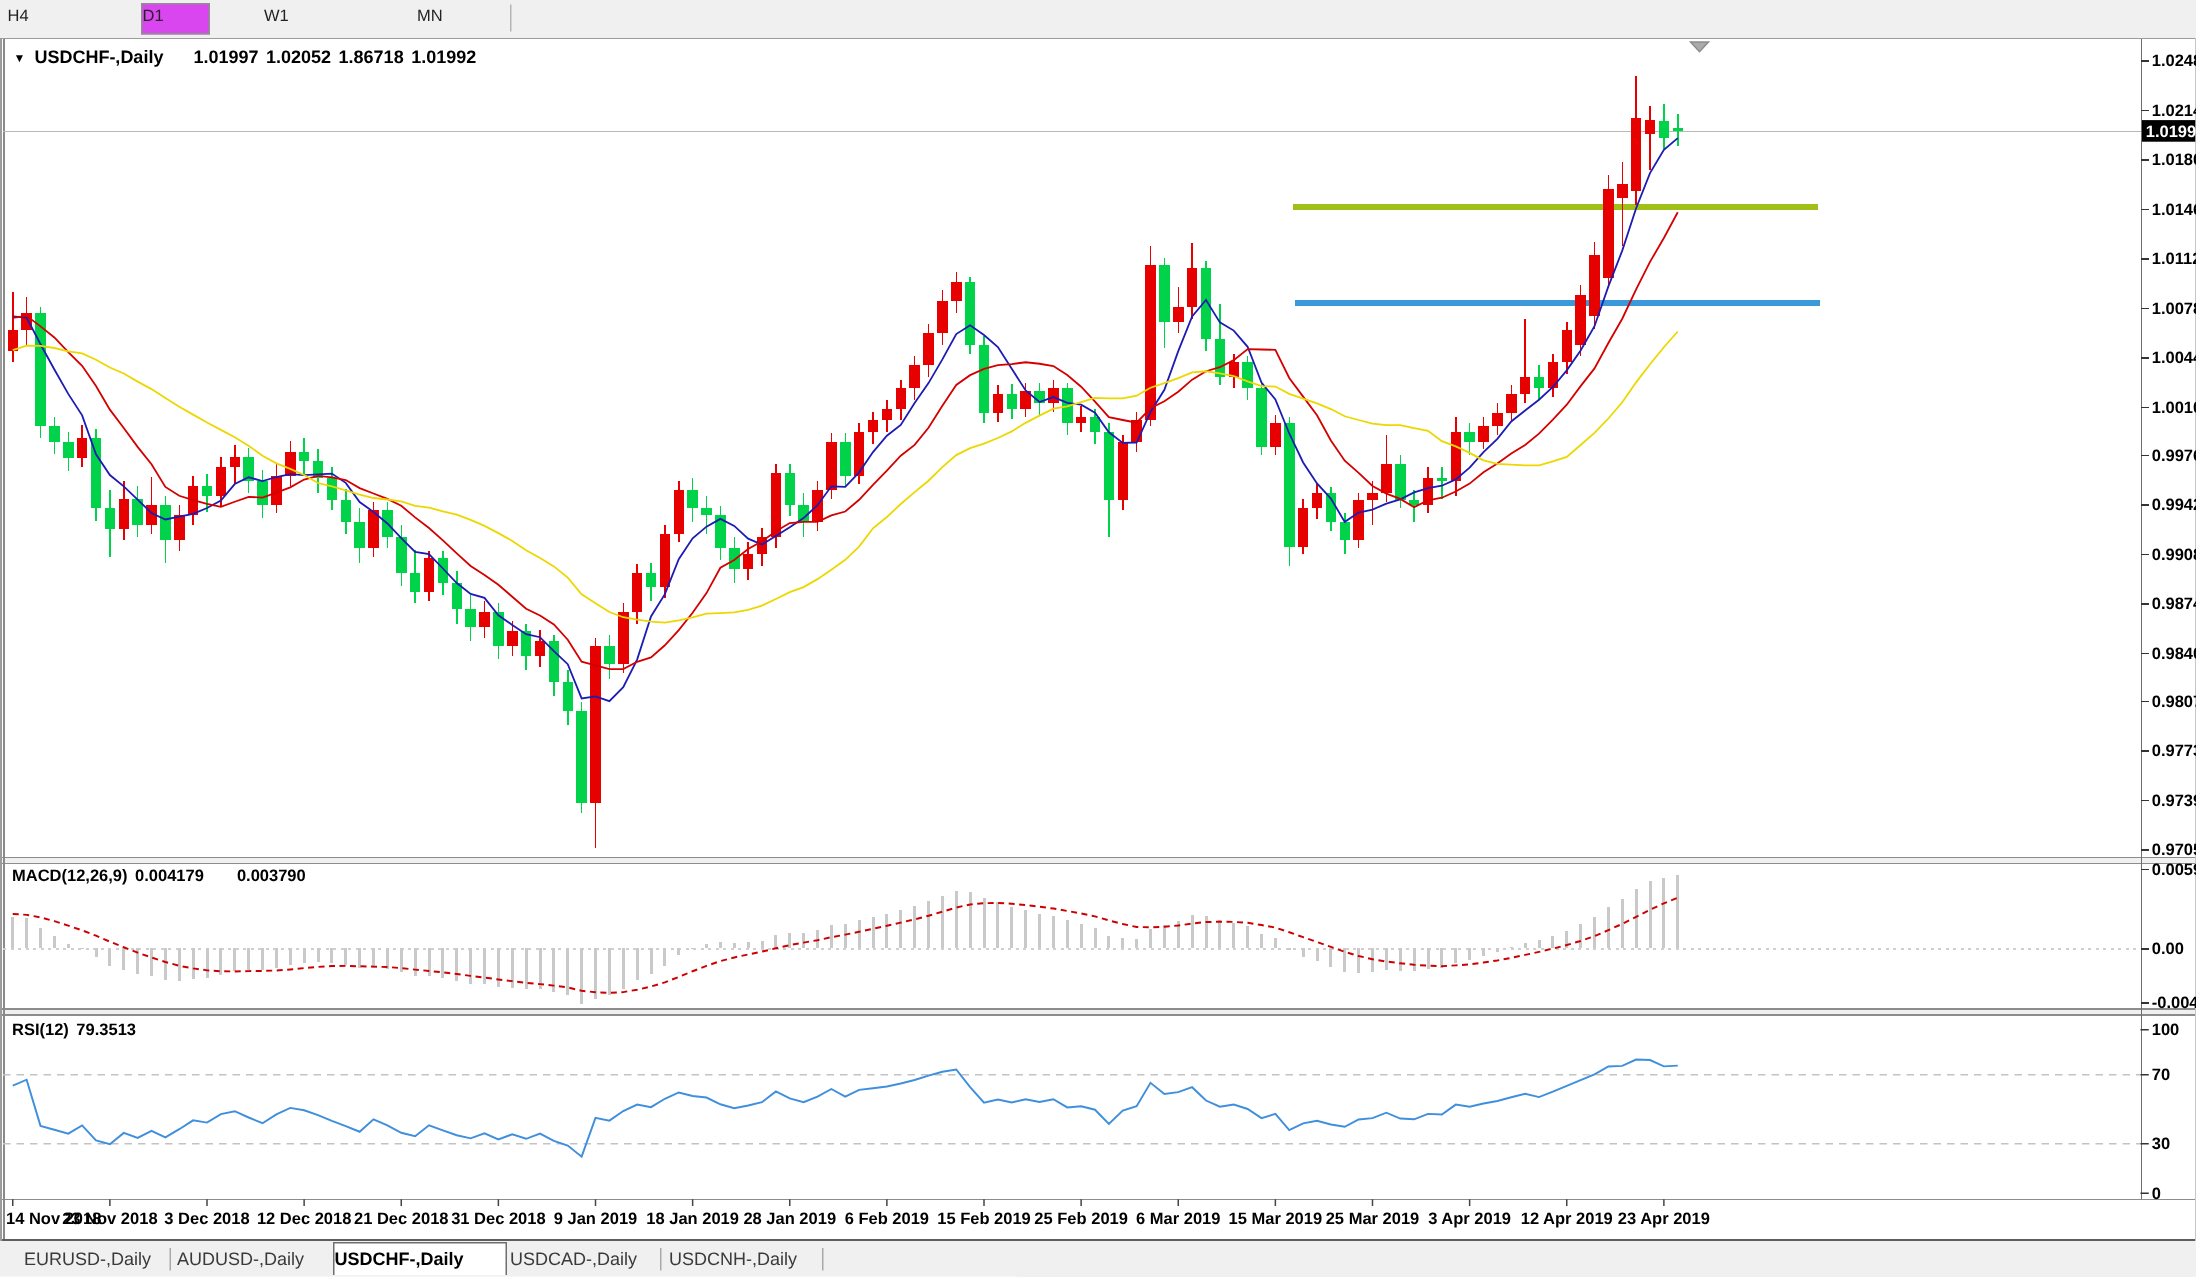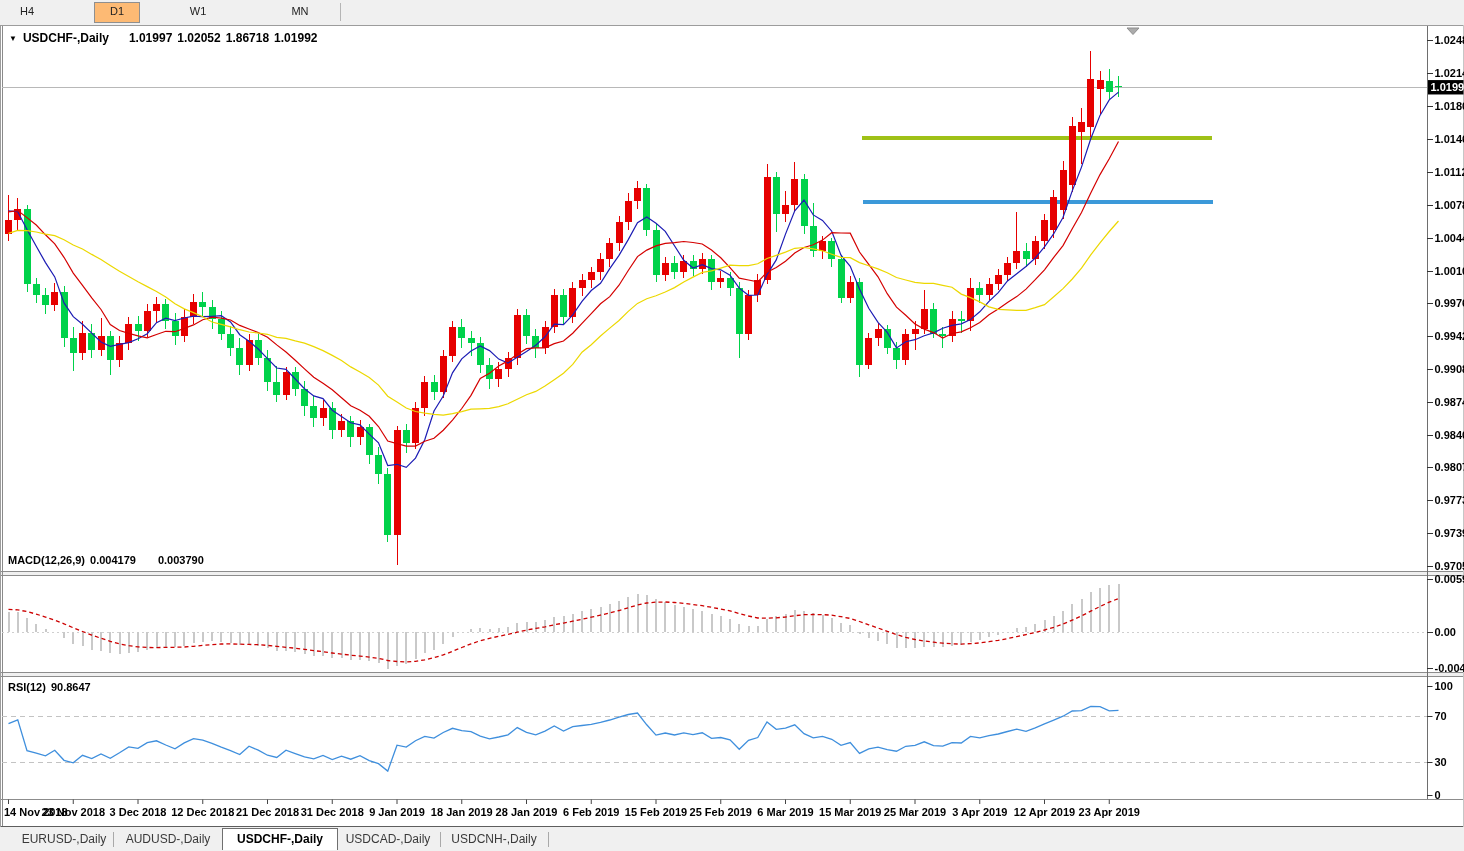--- a/index.html
+++ b/index.html
@@ -3,34 +3,34 @@
 <meta charset="utf-8">
 <style>
   html,body{margin:0;padding:0}
   body{
     width:1464px;height:851px;position:relative;overflow:hidden;
     background:#f0f0f0;font-family:"Liberation Sans",sans-serif;
   }
   #chart-svg{position:absolute;left:0;top:0;z-index:1}
   
   .toolbar{position:absolute;left:0;top:0;width:1464px;height:25px;z-index:3}
-  .tf{position:absolute;top:2px;height:19px;line-height:19px;width:44px;text-align:center;
+  .tf{position:absolute;top:2px;height:19px;line-height:19px;width:44px;
       font-size:11px;color:#222;cursor:default}
-  .tf.active{background:#fdba74;border:1px solid #8f8f8f;line-height:17px}
+  .tf.active{background:#d946ef;border:1px solid #8f8f8f;line-height:17px}
   .tb-divider{position:absolute;top:3px;width:1px;height:18px;background:#b5b5b5}
   
   .overlay{position:absolute;z-index:2;font-size:12px;font-weight:bold;color:#000;
            white-space:pre;pointer-events:none;display:flex;align-items:center}
   .overlay .tri{font-size:8px;margin-right:6px;pointer-events:auto}
   .overlay .num{margin-left:20px}
   .overlay.small{font-size:11px}
   
   .tabbar{position:absolute;left:0;top:828px;width:1464px;height:23px;z-index:3}
   .tab{position:absolute;top:1px;height:21px;line-height:21px;font-size:12px;color:#3a3a3a;
-       text-align:center;cursor:default}
+       text-align:left;cursor:default}
   .tab.active{top:0;height:21px;line-height:21px;background:#ffffff;
       border:1px solid #6f6f6f;border-bottom:none;font-weight:bold;color:#000}
   .tab-sep{position:absolute;top:4px;width:1px;height:15px;background:#a9a9a9}
 </style>
 </head>
 <body>
 
 <svg id="chart-svg" width="1464" height="851" viewBox="0 0 1464 851">
     <g shape-rendering="crispEdges">
       <rect x="1" y="26" width="1462" height="800" fill="#ffffff"></rect>
@@ -541,29 +541,29 @@
 
 <div class="overlay" style="left:9px;top:31px">
   <span class="tri">▼</span>
   <span>USDCHF-,Daily</span>
   <span class="num">1.01997</span>
   <span style="margin-left:5px">1.02052</span>
   <span style="margin-left:5px">1.86718</span>
   <span style="margin-left:5px">1.01992</span>
 </div>
 
-<div class="overlay small" style="left:8px;top:554px">
+<div class="overlay small" style="left:8px;top:578px">
   <span>MACD(12,26,9)</span>
   <span style="margin-left:5px">0.004179</span>
   <span style="margin-left:22px">0.003790</span>
 </div>
 
 <div class="overlay small" style="left:8px;top:681px">
   <span>RSI(12)</span>
-  <span style="margin-left:5px">90.8647</span>
+  <span style="margin-left:5px">79.3513</span>
 </div>
 
 <div class="tabbar">
   <span class="tab" style="left:16px;width:96px">EURUSD-,Daily</span>
   <span class="tab-sep" style="left:113px"></span>
   <span class="tab" style="left:118px;width:100px">AUDUSD-,Daily</span>
   <span class="tab active" style="left:222px;width:114px">USDCHF-,Daily</span>
   <span class="tab" style="left:340px;width:96px">USDCAD-,Daily</span>
   <span class="tab-sep" style="left:440px"></span>
   <span class="tab" style="left:446px;width:96px">USDCNH-,Daily</span>

